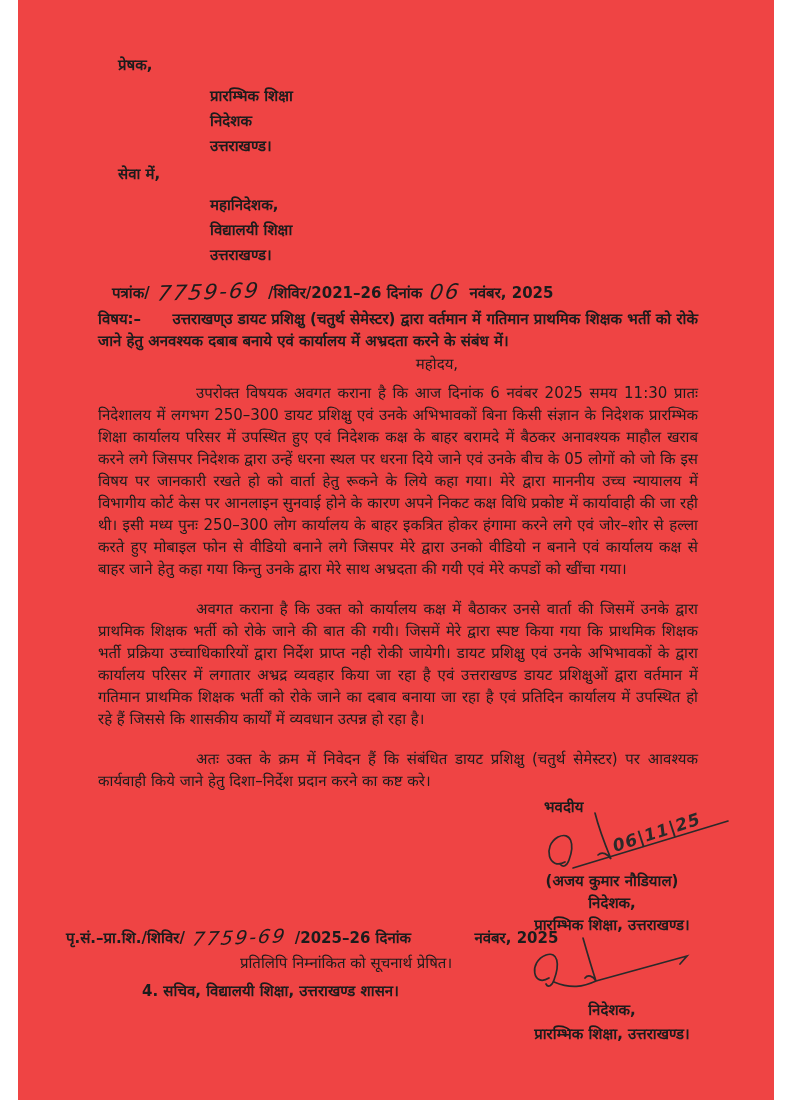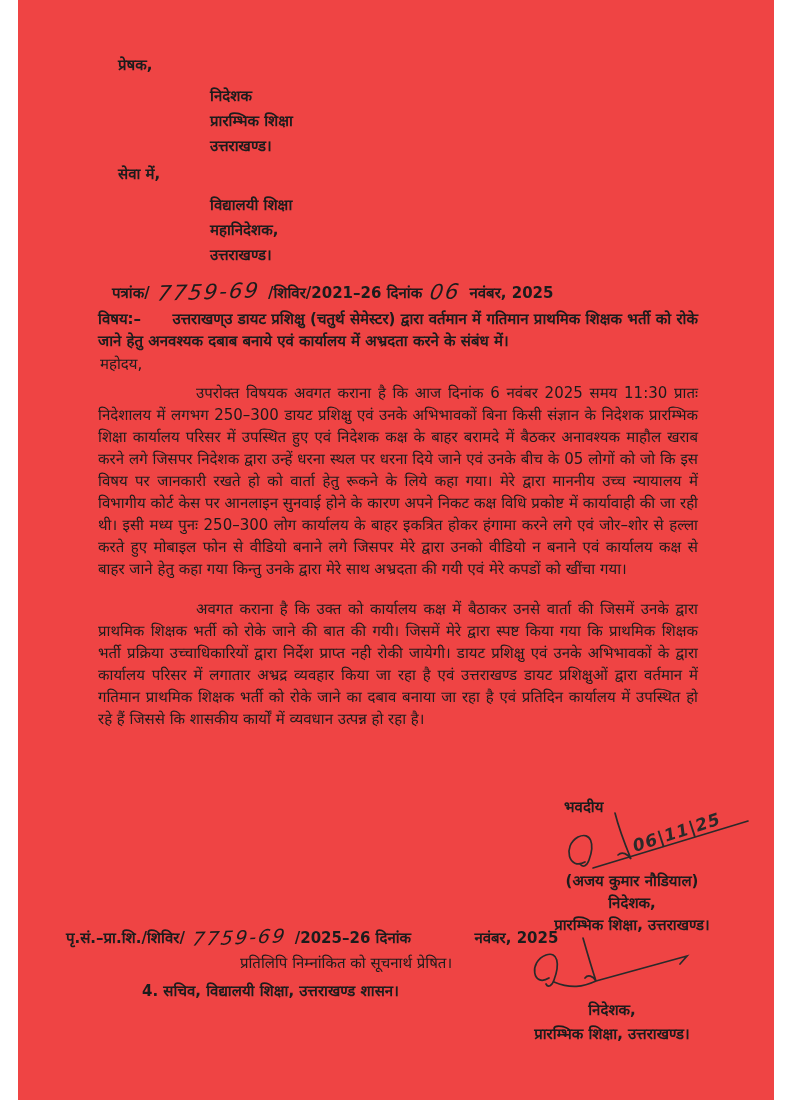--- a/index.html
+++ b/index.html
@@ -24,30 +24,30 @@
     font-style:italic;
     font-size:21px;
     font-weight:400;
     transform:skew(-10deg) rotate(-2deg);
     letter-spacing:2px;
     padding:0 3px;
     position:relative; top:1px;
   }
   .subject { margin:4px 76px 0 80px; text-align:justify; font-weight:600; }
   .subj-label { font-weight:700; padding-right:26px; }
-  .salutation { margin:1px 0 0 82px; }
+  .salutation { margin:1px 0 0 82px;text-align:center; }
   .body-para {
     margin:7px 76px 0 80px;
     text-align:justify;
     text-indent:98px;
     line-height:22px;
   }
   .body-para + .body-para { margin-top:18px; }
   .closing-block {
-    position:absolute; top:796px; left:486px; width:256px;
+    position:absolute; top:796px; left:466px; width:256px;
     text-align:center; line-height:22px; font-weight:600;
   }
   .closing { margin-left:60px; text-align:left; display:block; font-weight:600; }
   .sig-svg { display:block; margin:-8px auto -4px auto; }
   .sig-date-text {
     font-family:"DejaVu Sans","Liberation Sans",sans-serif;
     font-style:italic; font-size:17px; letter-spacing:1px;
     fill:#2a2a2a;
   }
   .sig-name { font-weight:600; }
@@ -66,49 +66,50 @@
   .footer-sign .sig-svg { margin:0 auto -6px auto; }
   path.ink { fill:none; stroke:#2a2a2a; stroke-width:1.7; stroke-linecap:round; }
 </style>
 </head>
 <body>
 
 <div class="page">
 
   <div class="sender-label">प्रेषक,</div>
   <div class="addr">
+    <div>प्रारम्भिक शिक्षा</div>
     <div>निदेशक</div>
-    <div>प्रारम्भिक शिक्षा</div>
     <div>उत्तराखण्ड।</div>
   </div>
 
   <div class="seva">सेवा में,</div>
   <div class="addr">
+    <div>महानिदेशक,</div>
     <div>विद्यालयी शिक्षा</div>
-    <div>महानिदेशक,</div>
     <div>उत्तराखण्ड।</div>
   </div>
 
   <div class="refline">
     <span>पत्रांक/</span>
     <span class="hw">7759-69</span>
     <span>/शिविर/2021–26 दिनांक</span>
     <span class="hw">06</span>
     <span>नवंबर, 2025</span>
   </div>
 
   <div class="subject">
     <span class="subj-label">विषय:–</span>
     <span>उत्तराखण्उ डायट प्रशिक्षु (चतुर्थ सेमेस्टर) द्वारा वर्तमान में गतिमान प्राथमिक शिक्षक भर्ती को रोके जाने हेतु अनवश्यक दबाब बनाये  एवं कार्यालय में अभ्रदता करने के संबंध में।</span>
   </div>
 
   <div class="salutation">महोदय,</div>
 
   <p class="body-para">उपरोक्त विषयक अवगत कराना है कि आज दिनांक 6 नवंबर 2025 समय 11:30 प्रातः निदेशालय में लगभग 250–300 डायट प्रशिक्षु एवं उनके अभिभावकों बिना किसी संज्ञान के निदेशक प्रारम्भिक शिक्षा कार्यालय परिसर में उपस्थित हुए एवं निदेशक कक्ष के बाहर बरामदे में बैठकर अनावश्यक माहौल खराब करने लगे जिसपर निदेशक द्वारा उन्हें धरना स्थल पर धरना दिये जाने एवं उनके बीच के 05 लोगों को जो कि इस विषय पर जानकारी रखते हो को वार्ता हेतु रूकने के लिये कहा गया। मेरे द्वारा माननीय उच्च न्यायालय में विभागीय कोर्ट केस पर आनलाइन सुनवाई होने के कारण अपने निकट कक्ष विधि प्रकोष्ट में कार्यावाही की जा रही थी। इसी मध्य पुनः 250–300 लोग कार्यालय के बाहर इकत्रित होकर हंगामा करने लगे एवं जोर–शोर से हल्ला करते हुए मोबाइल फोन से वीडियो बनाने लगे जिसपर मेरे द्वारा उनको वीडियो न बनाने एवं कार्यालय कक्ष से बाहर जाने हेतु कहा गया किन्तु उनके द्वारा मेरे साथ अभ्रदता की गयी एवं मेरे कपडों को खींचा गया।</p>
   <p class="body-para">अवगत कराना है कि उक्त को कार्यालय कक्ष में बैठाकर उनसे वार्ता की जिसमें उनके द्वारा प्राथमिक शिक्षक भर्ती को रोके जाने की बात की गयी। जिसमें मेरे द्वारा स्पष्ट किया गया कि प्राथमिक शिक्षक भर्ती प्रक्रिया उच्चाधिकारियों द्वारा निर्देश प्राप्त नही रोकी जायेगी। डायट प्रशिक्षु एवं उनके अभिभावकों के द्वारा कार्यालय परिसर में लगातार अभ्रद्र व्यवहार किया जा रहा है एवं उत्तराखण्ड डायट प्रशिक्षुओं द्वारा वर्तमान में गतिमान प्राथमिक शिक्षक भर्ती को रोके जाने का दबाव बनाया जा रहा है एवं प्रतिदिन कार्यालय में उपस्थित हो रहे हैं जिससे कि शासकीय कार्यों में व्यवधान उत्पन्न हो रहा है।</p>
+  <p class="body-para">अतः उक्त के क्रम में निवेदन हैं कि संबंधित डायट प्रशिक्षु (चतुर्थ सेमेस्टर) पर आवश्यक कार्यवाही किये जाने हेतु दिशा–निर्देश प्रदान करने का कष्ट करे।</p>
 
   <div class="closing-block">
     <span class="closing">भवदीय</span>
     <svg class="sig-svg" width="250" height="64" viewBox="0 0 250 64">
       <path class="ink" d="M108,3 C111,15 117,32 124,49 C121,44 115,41 111,45"></path>
       <path class="ink" d="M78,52 C62,61 55,36 71,27 C84,21 88,34 82,50 C80,56 76,58 73,54"></path>
       <path class="ink" d="M86,58 L241,11"></path>
       <text class="sig-date-text" x="128" y="42" transform="rotate(-18 128 42)">06|11|25</text>
     </svg>
     <div class="sig-name">(अजय कुमार नौडियाल)</div>

